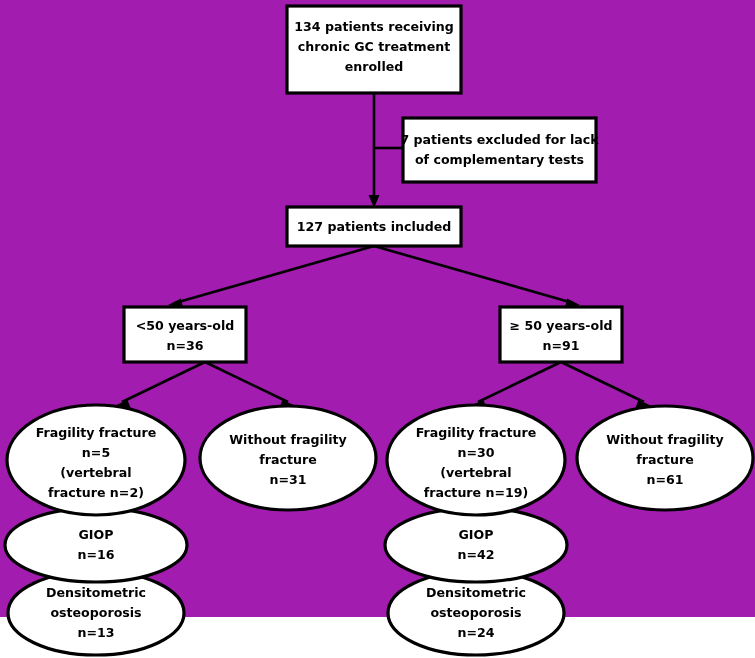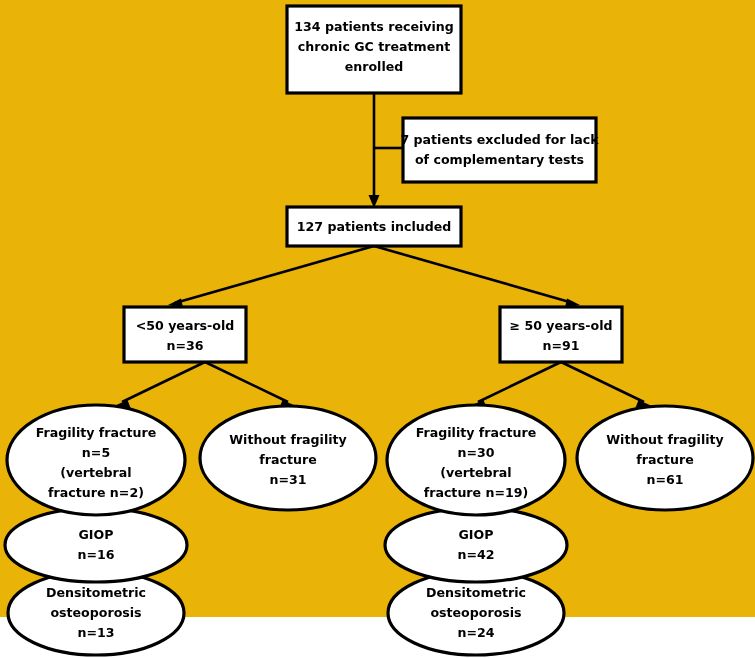--- a/index.html
+++ b/index.html
@@ -10,21 +10,21 @@
   body {
     width: 755px;
     height: 658px;
     font-family: "DejaVu Sans", sans-serif;
     overflow: hidden;
   }
   #flowchart-root {
     position: relative;
     width: 755px;
     height: 617px;
-    background: #eab308;
+    background: #a21caf;
   }
   svg.chart-svg {
     display: block;
     width: 755px;
     height: 658px;
   }
   .node-shape {
     fill: #ffffff;
     stroke: #000000;
   }

